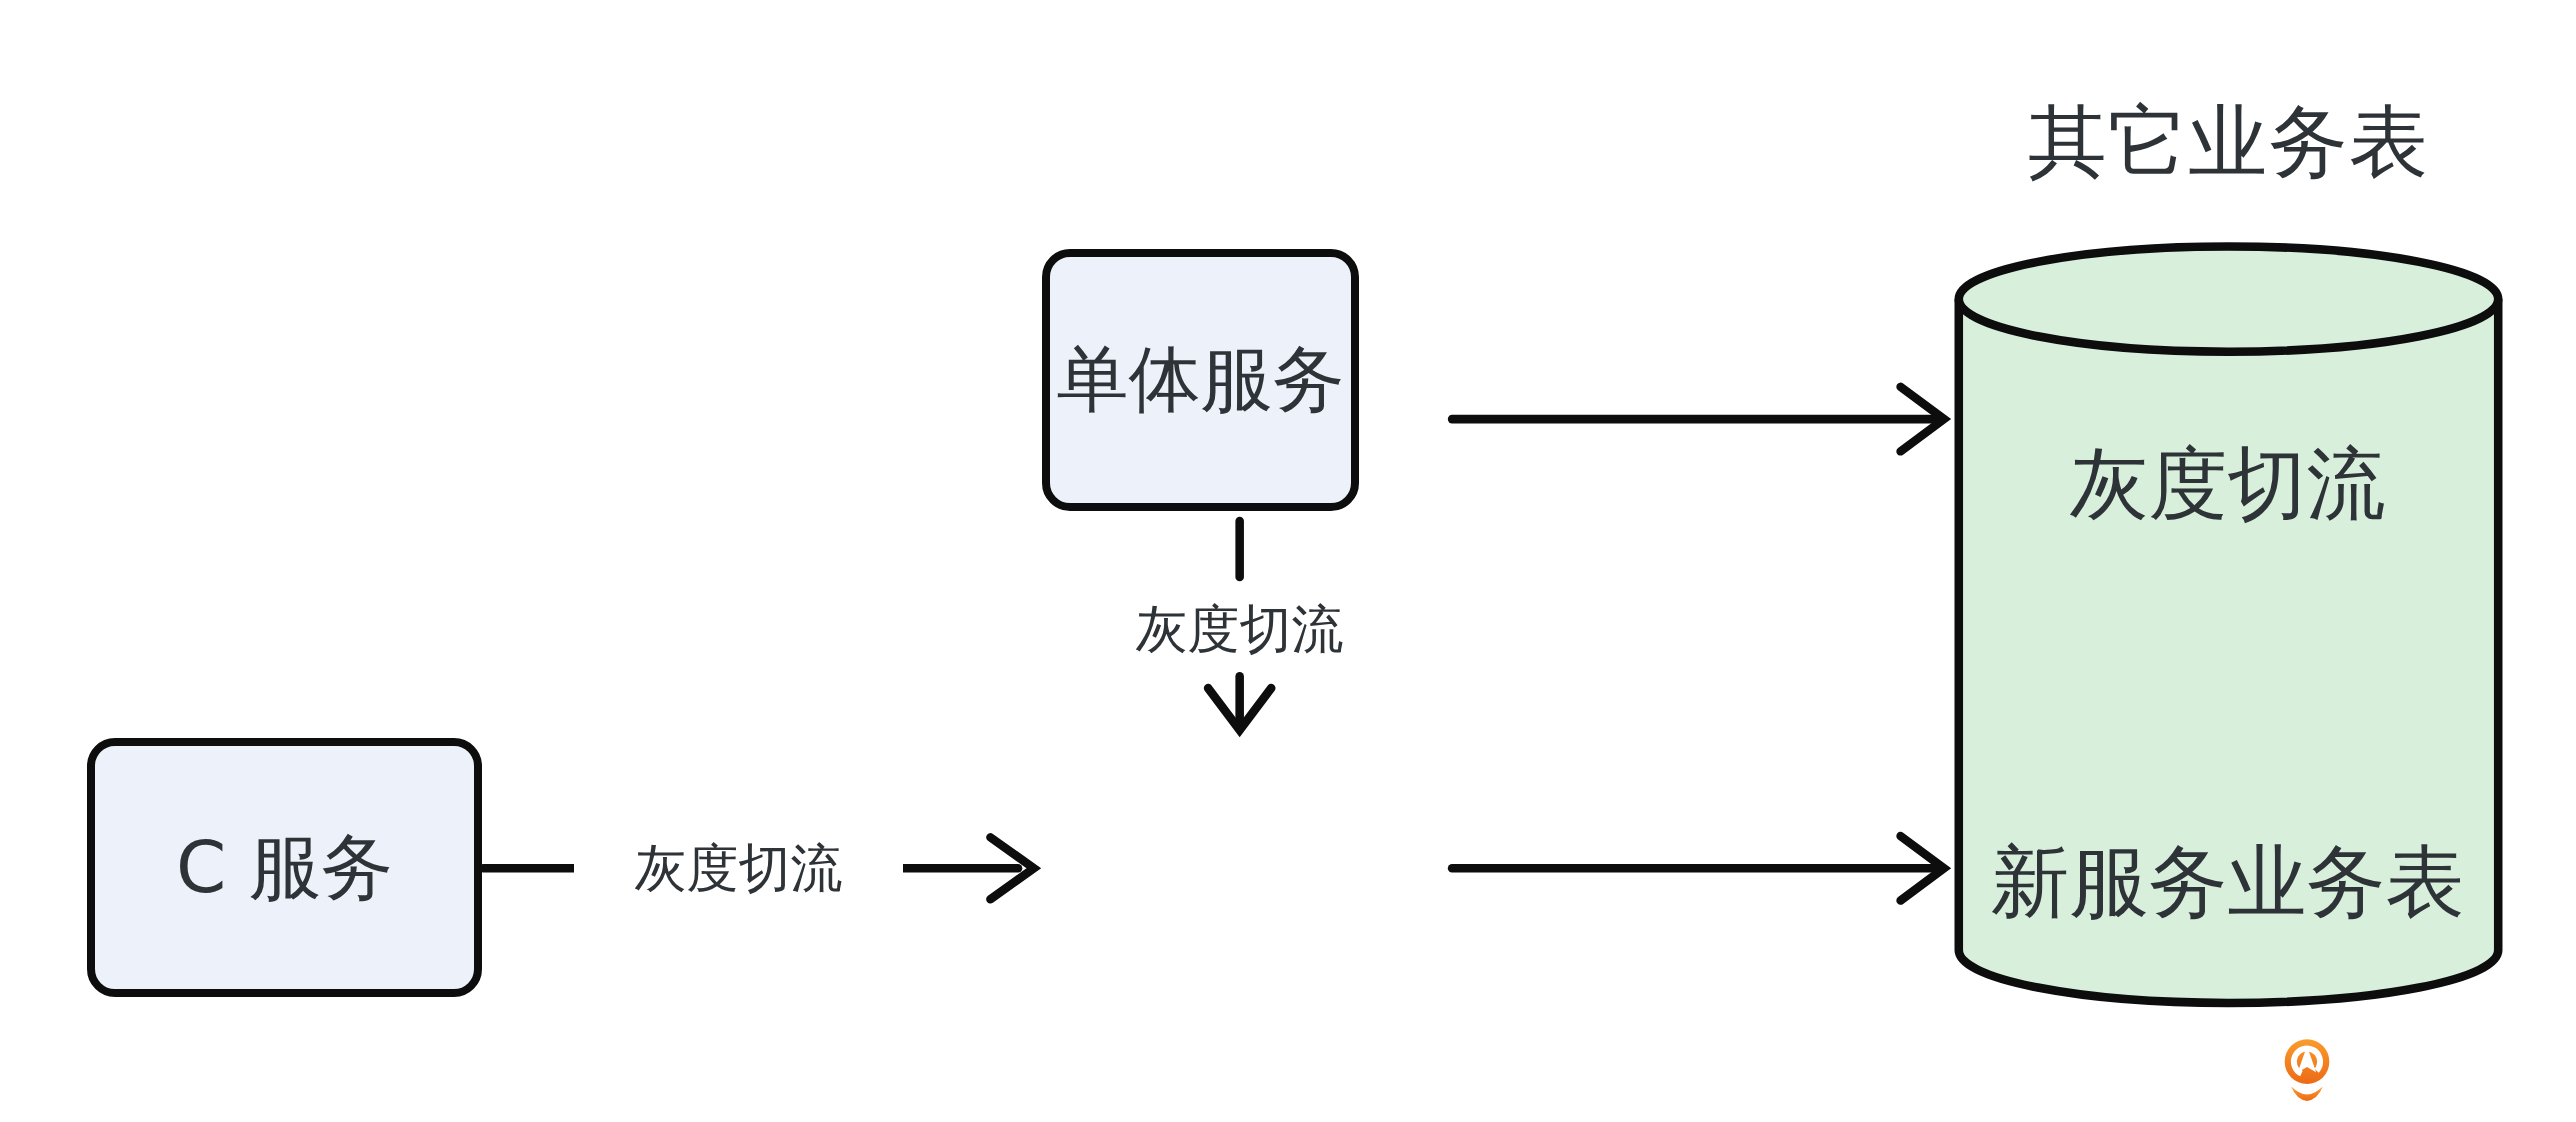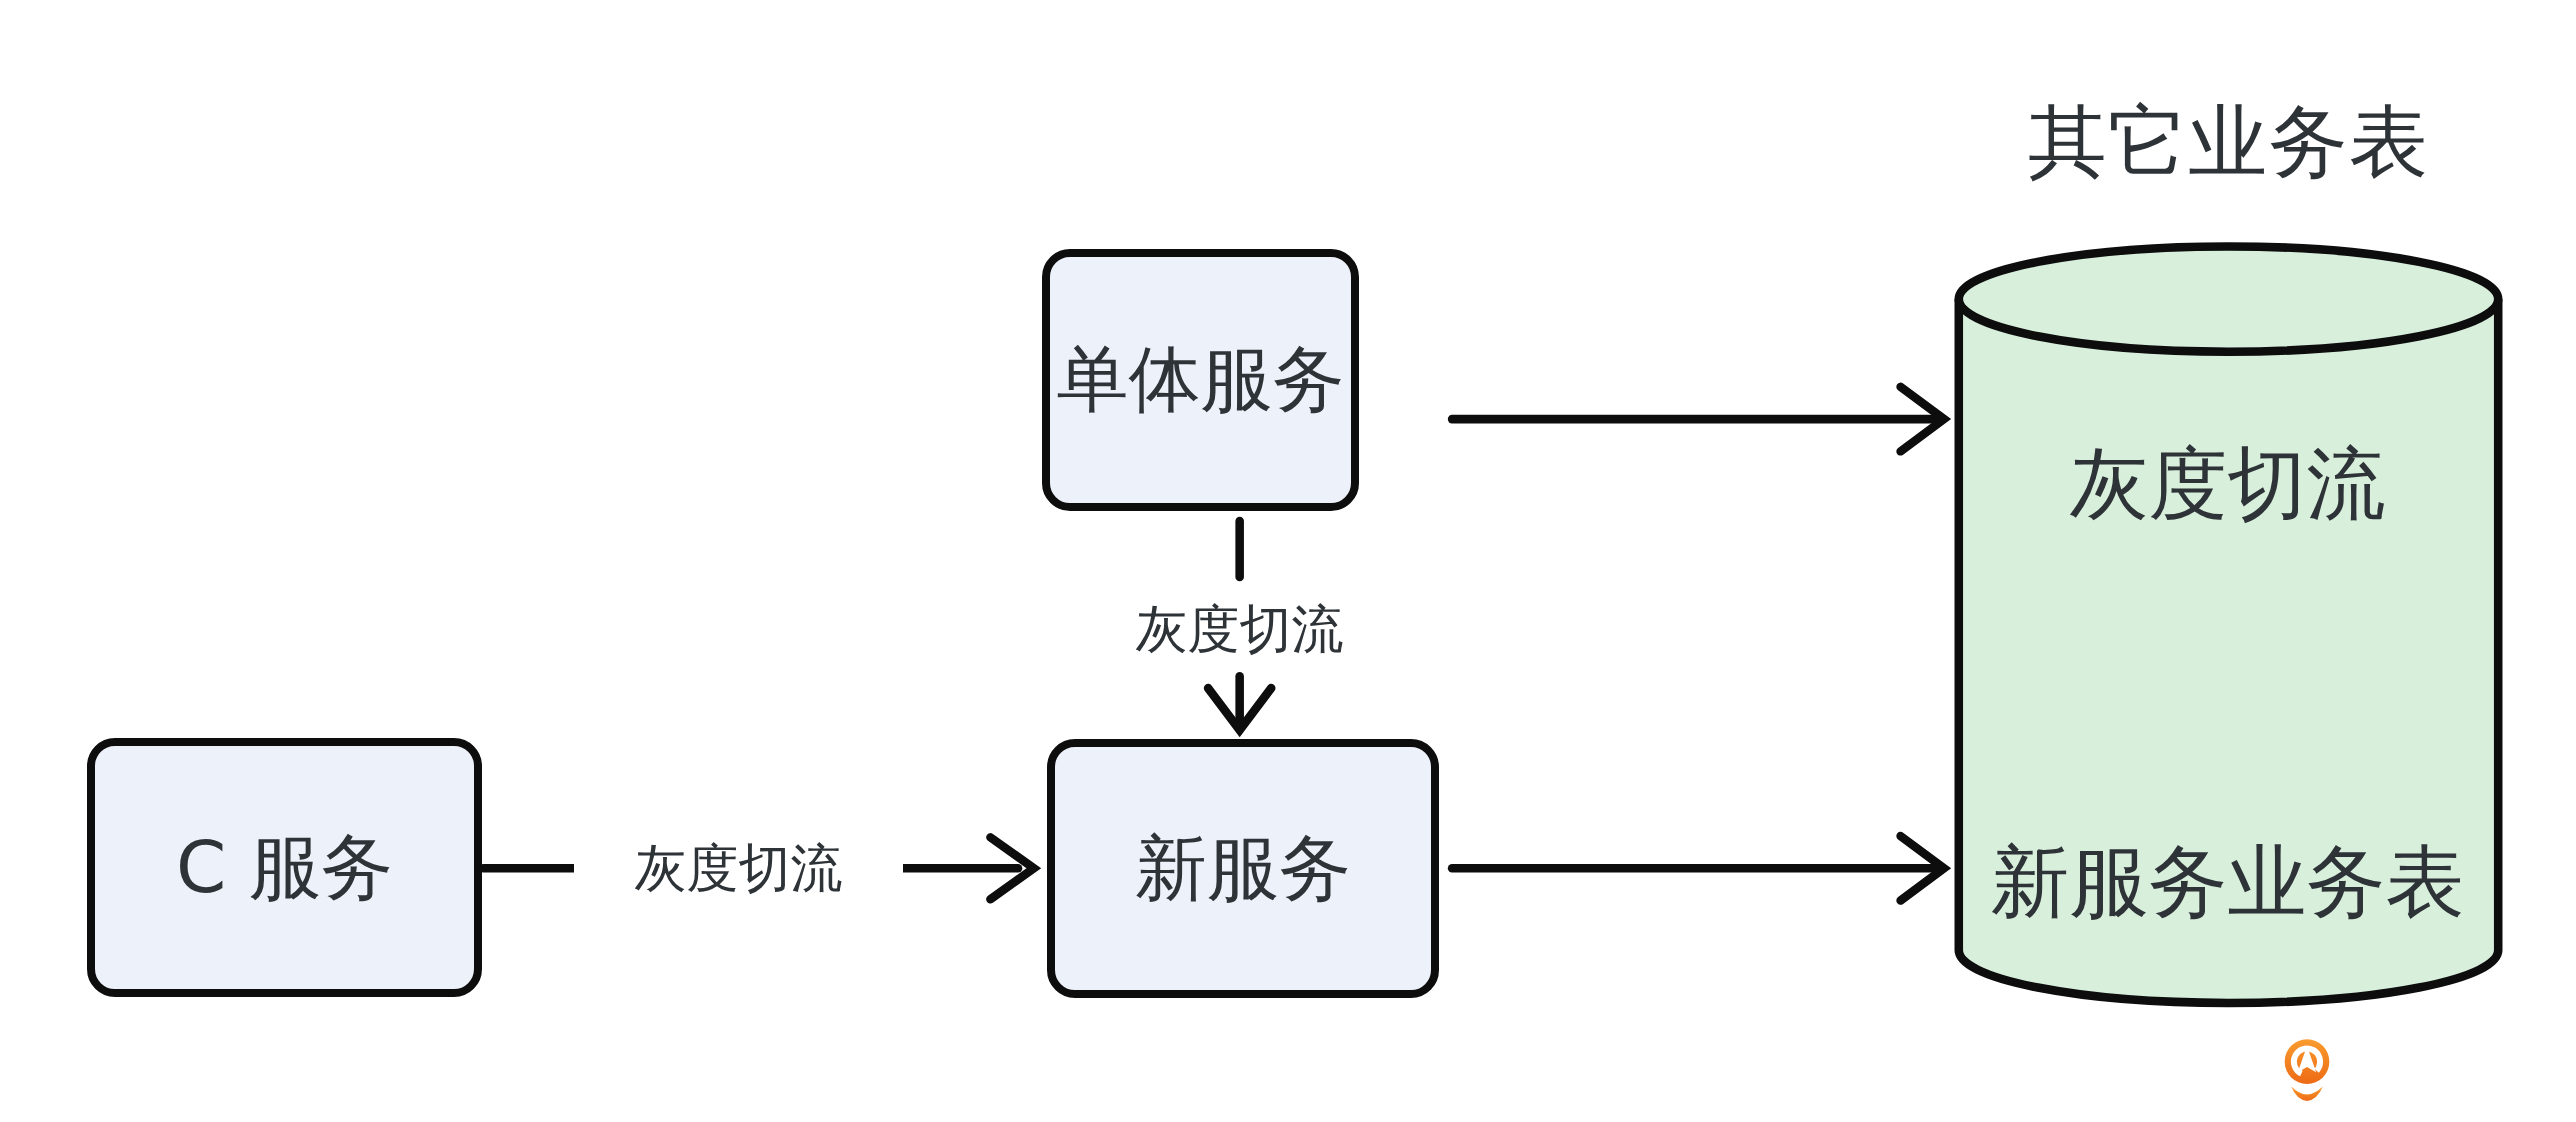--- a/index.html
+++ b/index.html
@@ -76,23 +76,20 @@
   </svg>
   <div class="db-row row1">灰度切流</div>
   <div class="db-row row2">新服务业务表</div>
 
   <div class="node monolith">
     <span>单体服务</span>
   </div>
   <div class="node cservice">
     <span>C 服务</span>
   </div>
-  <div class="node newservice">
-    <span>新服务</span>
-  </div>
 
   <svg class="edges" viewBox="0 0 3917 1707">
 
     <line class="edge" x1="2208" y1="637" x2="2948" y2="637"></line>
     <polyline class="edge" points="2890,588 2956,637 2890,686"></polyline>
 
     <line class="edge" x1="2208" y1="1320" x2="2948" y2="1320"></line>
     <polyline class="edge" points="2890,1271 2956,1320 2890,1369"></polyline>
 
     <line class="edge" x1="735" y1="1320" x2="902" y2="1320"></line>

